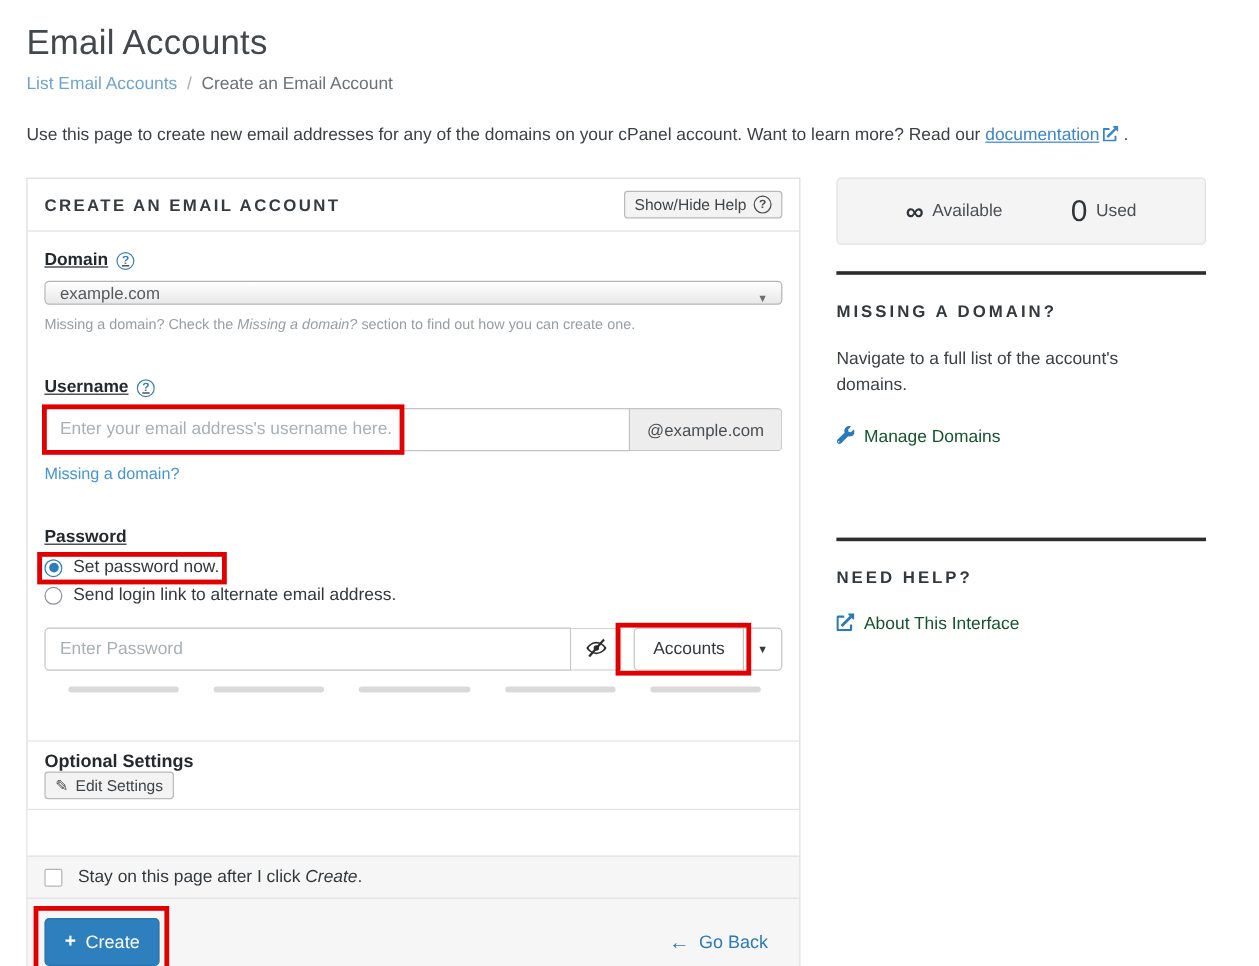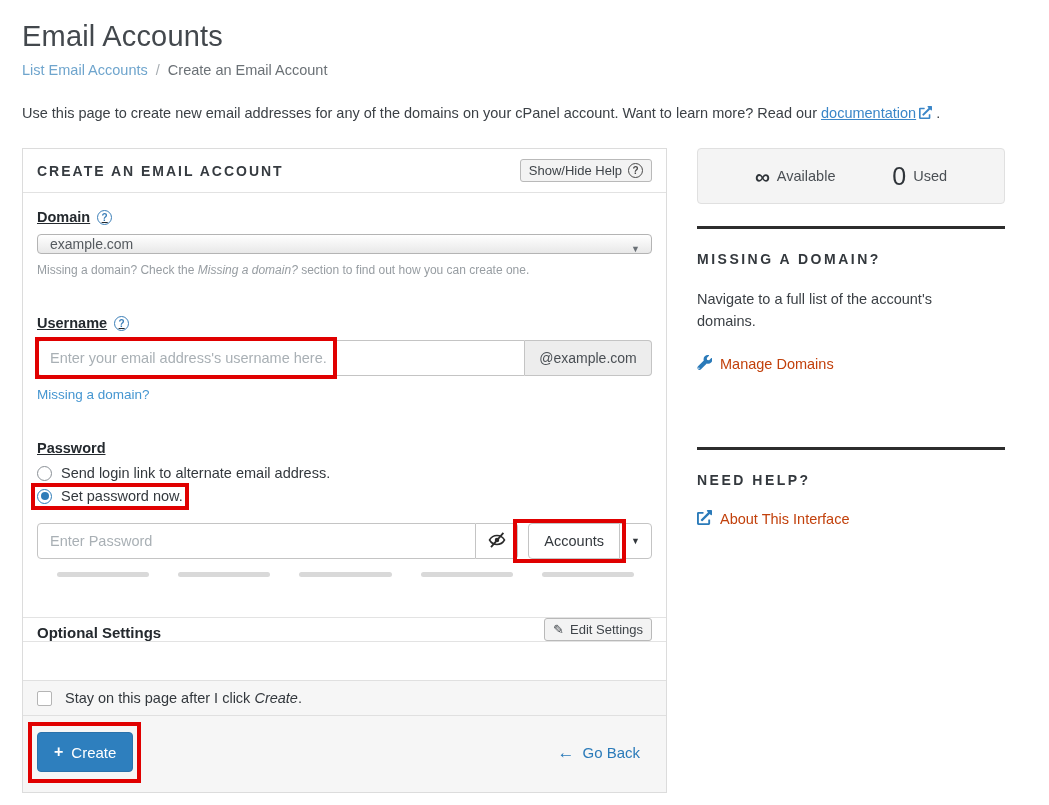--- a/index.html
+++ b/index.html
@@ -74,21 +74,21 @@
   .gen-btn { margin-left:10px; padding:0 15px; border:1px solid #c4c4c4; background:#fff;
       border-radius:4px 0 0 4px; font-size:14.5px; color:#33383d; display:flex;
       align-items:center; cursor:pointer; font-family:inherit; }
   .caret-btn { width:33px; border:1px solid #c4c4c4; margin-left:-1px; background:#fff;
       border-radius:0 4px 4px 0; display:flex; align-items:center; justify-content:center;
       font-size:9px; color:#33383d; cursor:pointer; }
   .strength { display:flex; gap:29px; margin:13px 18px 0 20px; }
   .strength .bar { flex:1; height:5px; background:#d9d9d9; border-radius:3px; }
 
   .optional-row { margin-top:40px; border-top:1px solid #e3e3e3; border-bottom:1px solid #e3e3e3;
-      padding:0 14px; display:flex; justify-content:space-between; align-items:flex-end; }
+      padding:8px 14px; display:flex; justify-content:space-between; align-items:flex-start;flex-direction:column; }
   .optional-title { font-size:15px; font-weight:bold; color:#24292e; }
   .optional-gap { height:38px; background:#fff; }
 
   .panel-footer { background:#f6f6f6; border-top:1px solid #e0e0e0; }
   .check-row { padding:9px 14px; border-bottom:1px solid #e0e0e0; display:flex;
       align-items:center; gap:13px; font-size:14.5px; color:#33383d; }
   .checkbox { width:15px; height:15px; border:1px solid #b5b5b5; border-radius:2px;
       background:#fff; flex:none; cursor:pointer; }
   .btn-row { padding:16px 14px 20px 14px; display:flex; justify-content:space-between;
       align-items:center; }
@@ -115,21 +115,21 @@
   .stat { display:flex; align-items:center; gap:7px; }
   .stat .big { font-size:25px; font-weight:400; color:#2f3439; line-height:1; }
   .stat .inf { font-size:21px; font-weight:bold; color:#2f3439; line-height:1; }
   .stat .lbl { font-size:14.5px; color:#4a4f54; }
   .dark-rule { border:none; border-top:3px solid #2d2d2d; margin-top:22px; }
   .side-heading { margin-top:22px; font-size:14px; font-weight:bold; color:#33383d;
       letter-spacing:2.5px; }
   .side-text { margin-top:21px; font-size:14.5px; color:#3c4146; line-height:1.55;
       max-width:270px; }
   .side-link { display:inline-flex; align-items:center; gap:8px; margin-top:22px;
-      font-size:14.5px; color:#c2410c; text-decoration:none; cursor:pointer; }
+      font-size:14.5px; color:#14532d; text-decoration:none; cursor:pointer; }
   .gap-lg { height:52px; }
 </style>
 </head>
 <body>
 
 <div class="page">
 
   <h1 class="page-title">Email Accounts</h1>
 
   <div class="breadcrumb">
@@ -179,28 +179,28 @@
             <span class="addon">@example.com</span>
           </div>
           <a class="blue-link">Missing a domain?</a>
         </div>
 
         <div class="group-password">
           <div class="form-label">
             <span>Password</span>
           </div>
 
-          <div class="radio-row">
-            <span class="radio"></span>
-            <span>Send login link to alternate email address.</span>
-          </div>
           <div class="radio-row annot">
             <span class="radio checked"></span>
             <span>Set password now.</span>
             <div class="red-box rb-radio"></div>
+          </div>
+          <div class="radio-row">
+            <span class="radio"></span>
+            <span>Send login link to alternate email address.</span>
           </div>
 
           <div class="pw-row">
             <input class="txt-input" type="text" placeholder="Enter Password" style="">
             <button class="icon-btn">
               <span>
                 <svg width="20" height="18" viewBox="0 0 24 24">
                     <path d="M2 12s3.5-6 10-6 10 6 10 6-3.5 6-10 6S2 12 2 12z" fill="none" stroke="#2b2b2b" stroke-width="2"></path>
                     <circle cx="12" cy="12" r="3" fill="#2b2b2b"></circle>
                     <line x1="4" y1="21.5" x2="20.5" y2="2.5" stroke="#2b2b2b" stroke-width="2.4"></line>

